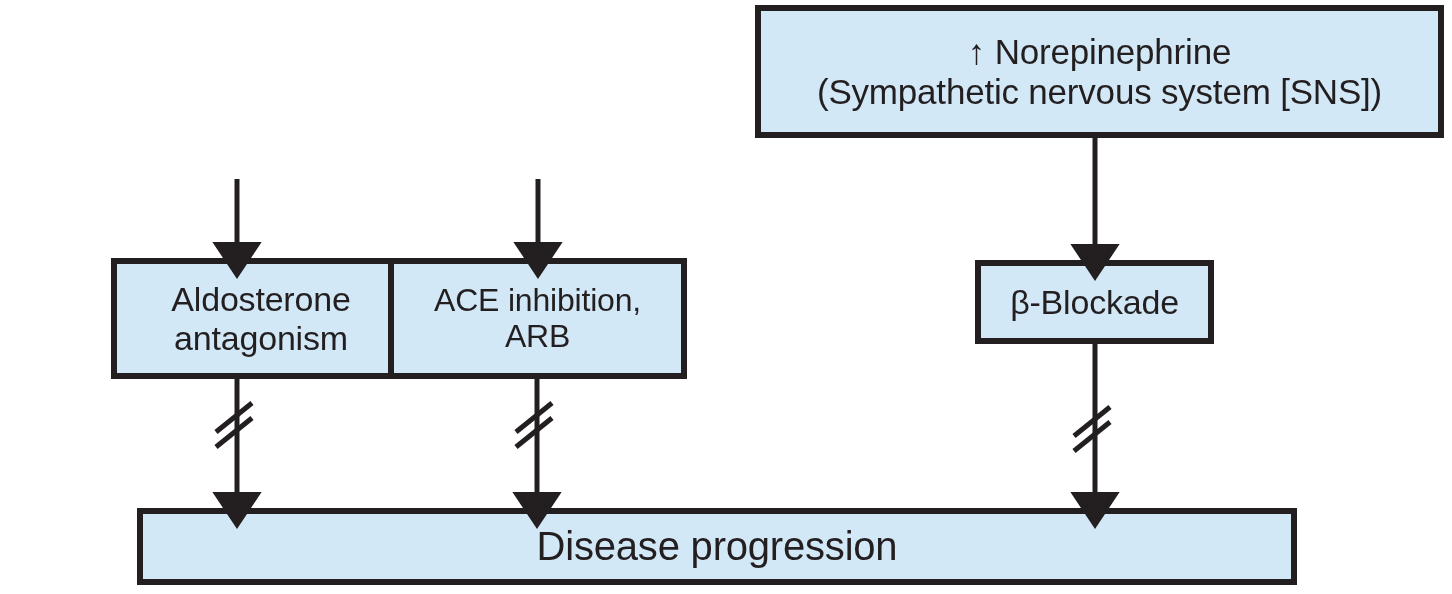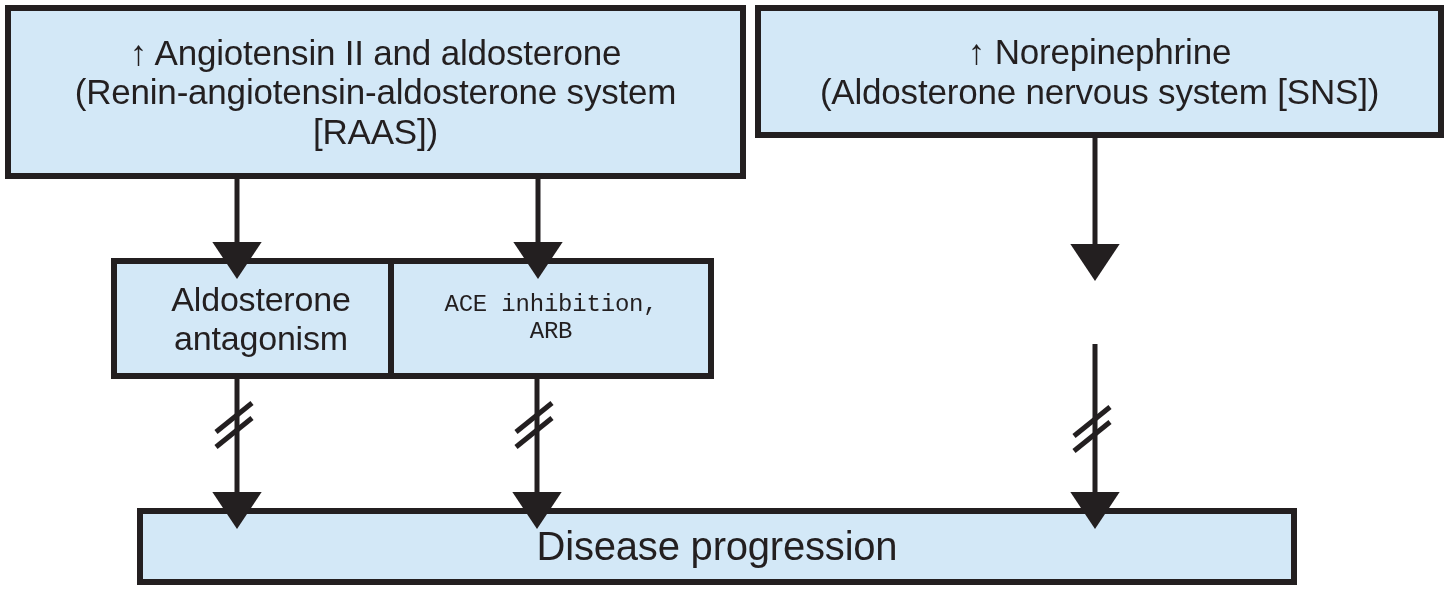--- a/index.html
+++ b/index.html
@@ -35,23 +35,22 @@
     left:755px;top:5px;width:689px;height:133px;
     font-size:35px;
   }
 
   
   #box-aldo-ant{
     left:111px;top:258px;width:300px;height:121px;
     font-size:34px;
   }
   #box-ace{
-    left:388px;top:258px;width:326px;height:121px;
-    font-size:24px;
-    font-family:Liberation Mono, monospace;
+    left:388px;top:258px;width:299px;height:121px;
+    font-size:32px;
   }
   #box-beta{
     left:975px;top:260px;width:239px;height:84px;
     font-size:34px;
   }
 
   
   #box-disease{
     left:137px;top:508px;width:1160px;height:77px;
     font-size:40px;
@@ -59,33 +58,31 @@
 
   
   .conn{position:absolute;}
   .conn svg{display:block;overflow:visible;}
 </style>
 </head>
 <body>
 
 <div id="stage">
 
-  <div class="node" id="box-raas">↑ Angiotensin II and aldosterone
-(Renin-angiotensin-aldosterone system
-[RAAS])</div>
 
   <div class="node" id="box-sns">↑ Norepinephrine
-(Aldosterone nervous system [SNS])</div>
+(Sympathetic nervous system [SNS])</div>
 
   <div class="node" id="box-aldo-ant">Aldosterone
 antagonism</div>
 
   <div class="node" id="box-ace">ACE inhibition,
 ARB</div>
 
+  <div class="node" id="box-beta">β-Blockade</div>
 
   <div class="node" id="box-disease">Disease progression</div>
 
   <div class="conn" style="left:0;top:0;width:1452px;height:594px;">
     <svg width="1452" height="594" viewBox="0 0 1452 594">
       <defs>
         <marker id="ahead" markerWidth="14" markerHeight="14" refX="1.5" refY="5" orient="auto" markerUnits="strokeWidth">
           <path d="M0,0 L0,10 L7.5,5 z" fill="#231f20"></path>
         </marker>
       </defs>

